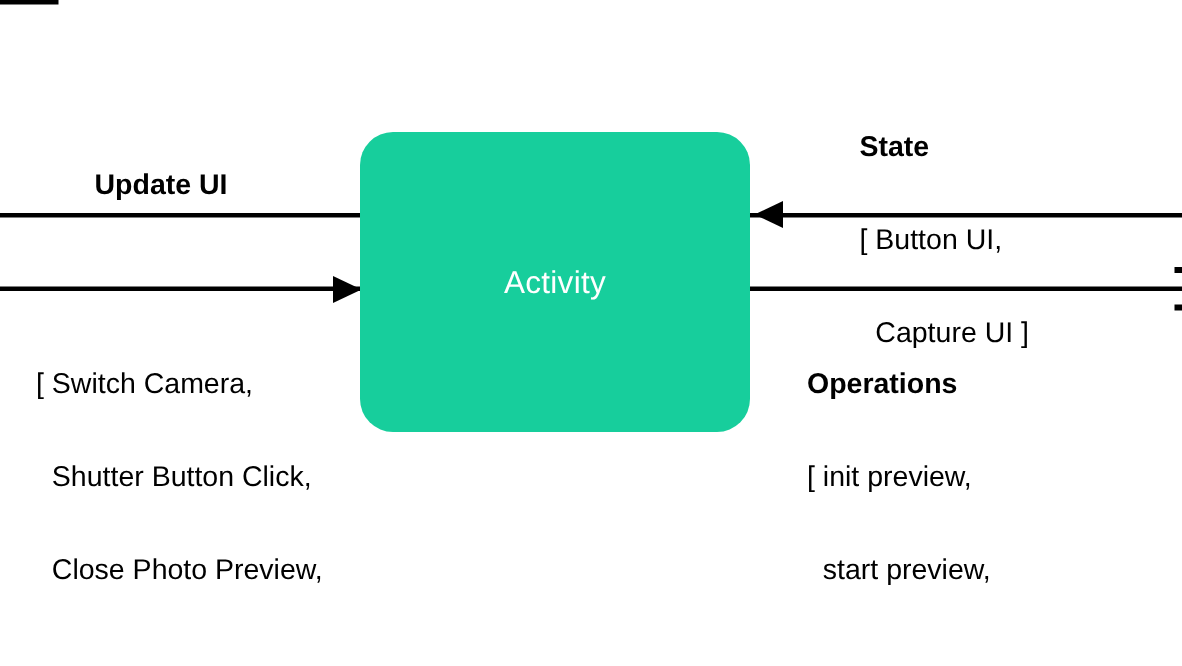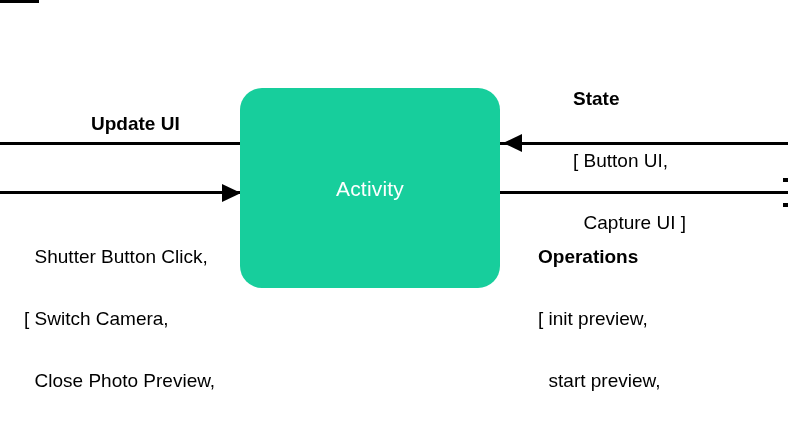--- a/index.html
+++ b/index.html
@@ -105,21 +105,20 @@
   .tline.bold {
     font-weight: 700;
   }
 
   .label-update-ui {
     left: 63px;
     top: 111px;
     font-size: 19px;
     font-weight: 700;
     line-height: 26px;
-    margin-left: 28px;
   }
   .block-actions     { left: 24px;  top: 208px; }
   .block-state       { left: 529px; top: 50px; margin-left: 44px;  }
   .block-operations  { left: 538px; top: 208px; }
 </style>
 </head>
 <body>
 
 <div id="canvas">
 
@@ -136,22 +135,22 @@
   <div class="edge-clip-mark clip-mark-upper"></div>
   <div class="edge-clip-mark clip-mark-lower"></div>
 
   <div class="node">
     <span class="node-label">Activity</span>
   </div>
 
   <div class="tblock label-update-ui">Update UI</div>
 
   <div class="tblock block-actions">
+    <div class="tline">[ Switch Camera,</div>
     <div class="tline">  Shutter Button Click,</div>
-    <div class="tline">[ Switch Camera,</div>
     <div class="tline">  Close Photo Preview,</div>
     
     
   </div>
 
   <div class="tblock block-state">
     <div class="tline bold">State</div>
     <div class="tline">[ Button UI,</div>
     <div class="tline">  Capture UI ]</div>
   </div>

